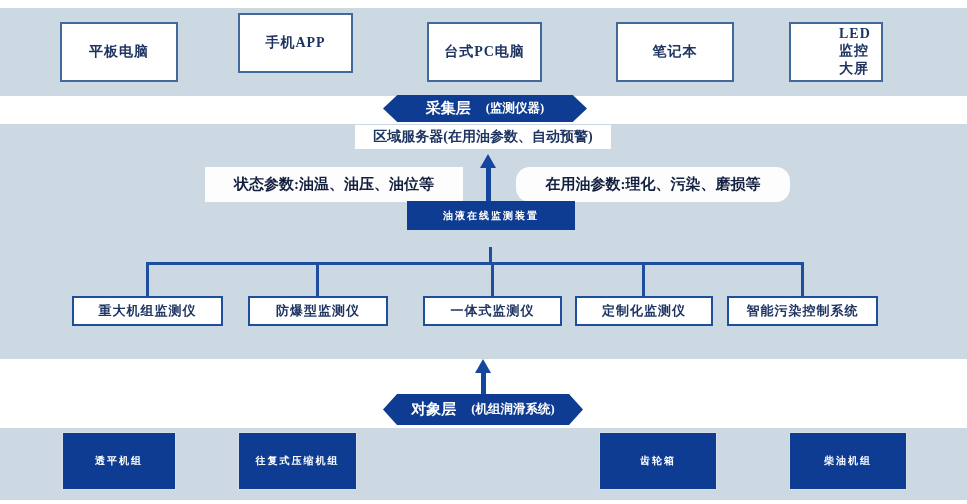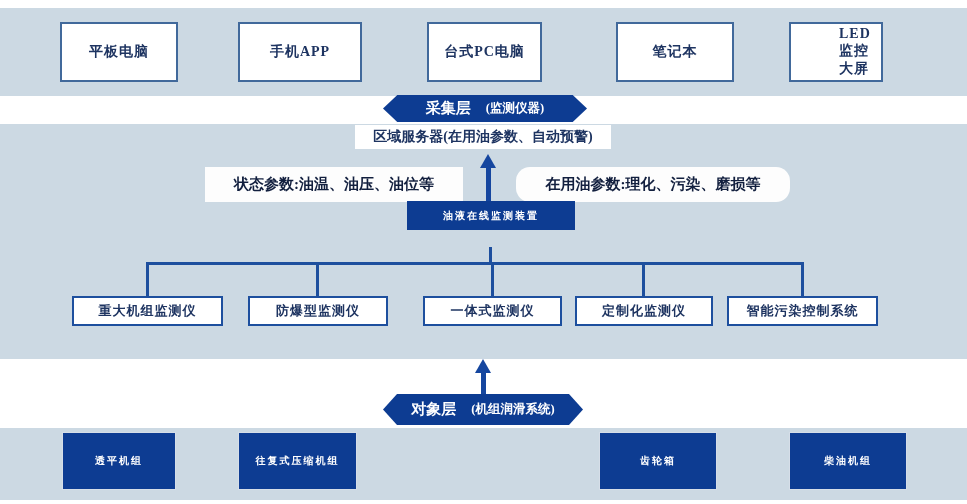--- a/index.html
+++ b/index.html
@@ -59,21 +59,21 @@
 </head>
 <body>
 
 <div id="canvas">
 
   <div class="band band-top"></div>
   <div class="band band-mid"></div>
   <div class="band band-bottom"></div>
 
   <div class="wbox" style="left:60px;top:22px;width:118px;height:60px;">平板电脑</div>
-  <div class="wbox" style="left:238px;top:22px;width:124px;height:60px;">手机APP</div>
+  <div class="wbox" style="left:238px;top:13px;width:115px;height:60px;">手机APP</div>
   <div class="wbox" style="left:427px;top:22px;width:115px;height:60px;">台式PC电脑</div>
   <div class="wbox" style="left:616px;top:22px;width:118px;height:60px;">笔记本</div>
   <div class="wbox" style="left:789px;top:22px;width:94px;height:60px;padding-left:48px;">LED监控大屏</div>
 
   <div class="hex" style="left:383px;top:95px;width:204px;height:27px;">
     <span class="t1">采集层</span>
     <span class="t2">(监测仪器)</span>
   </div>
 
   <div class="serverbox" style="left:355px;top:125px;width:256px;height:24px;">区域服务器(在用油参数、自动预警)</div>

